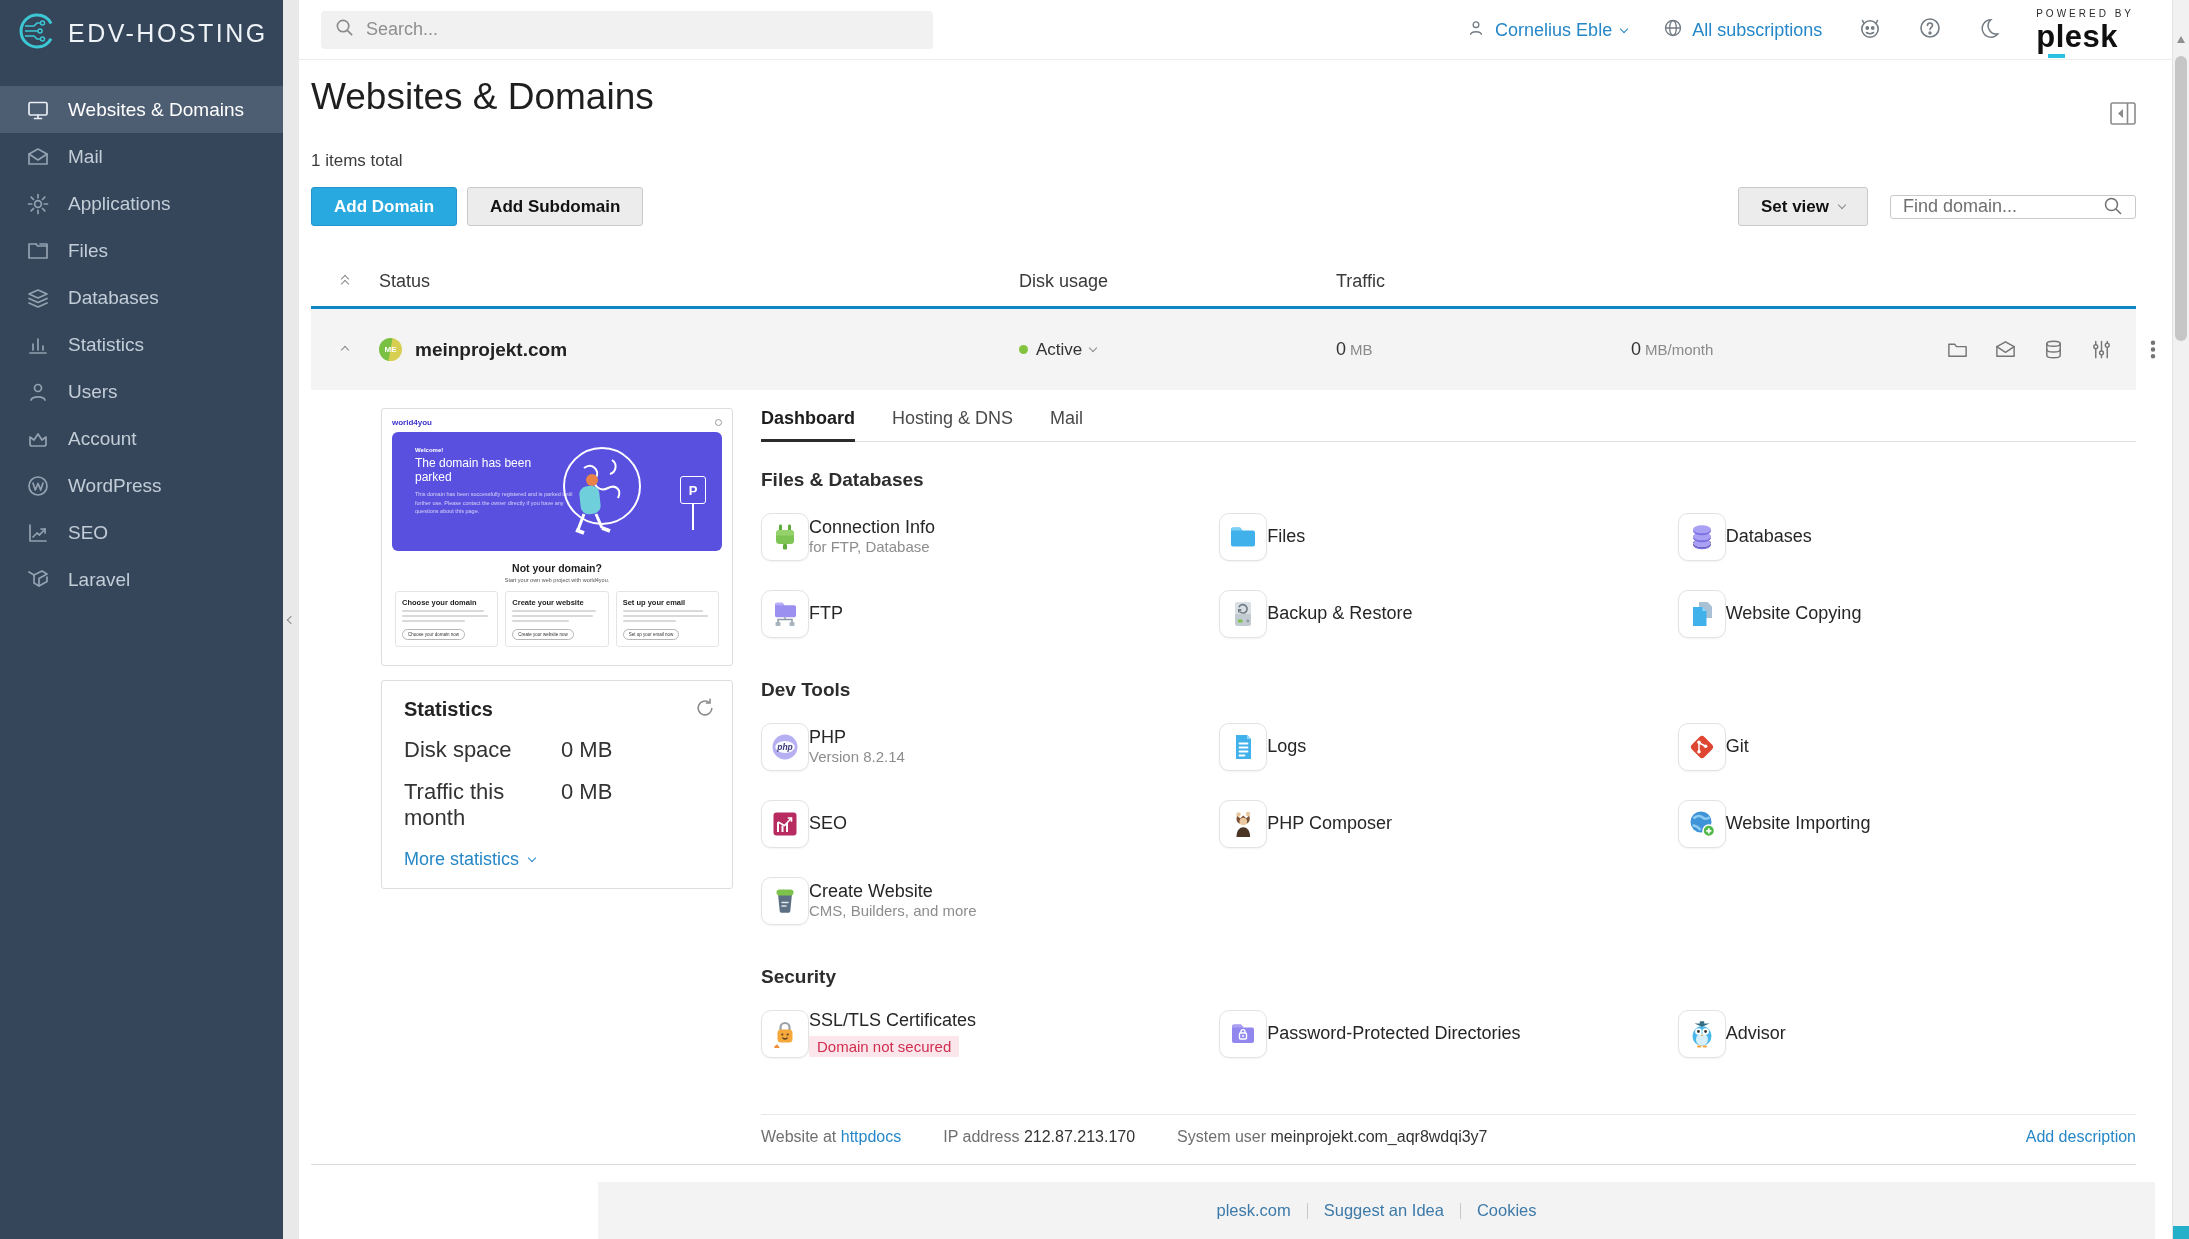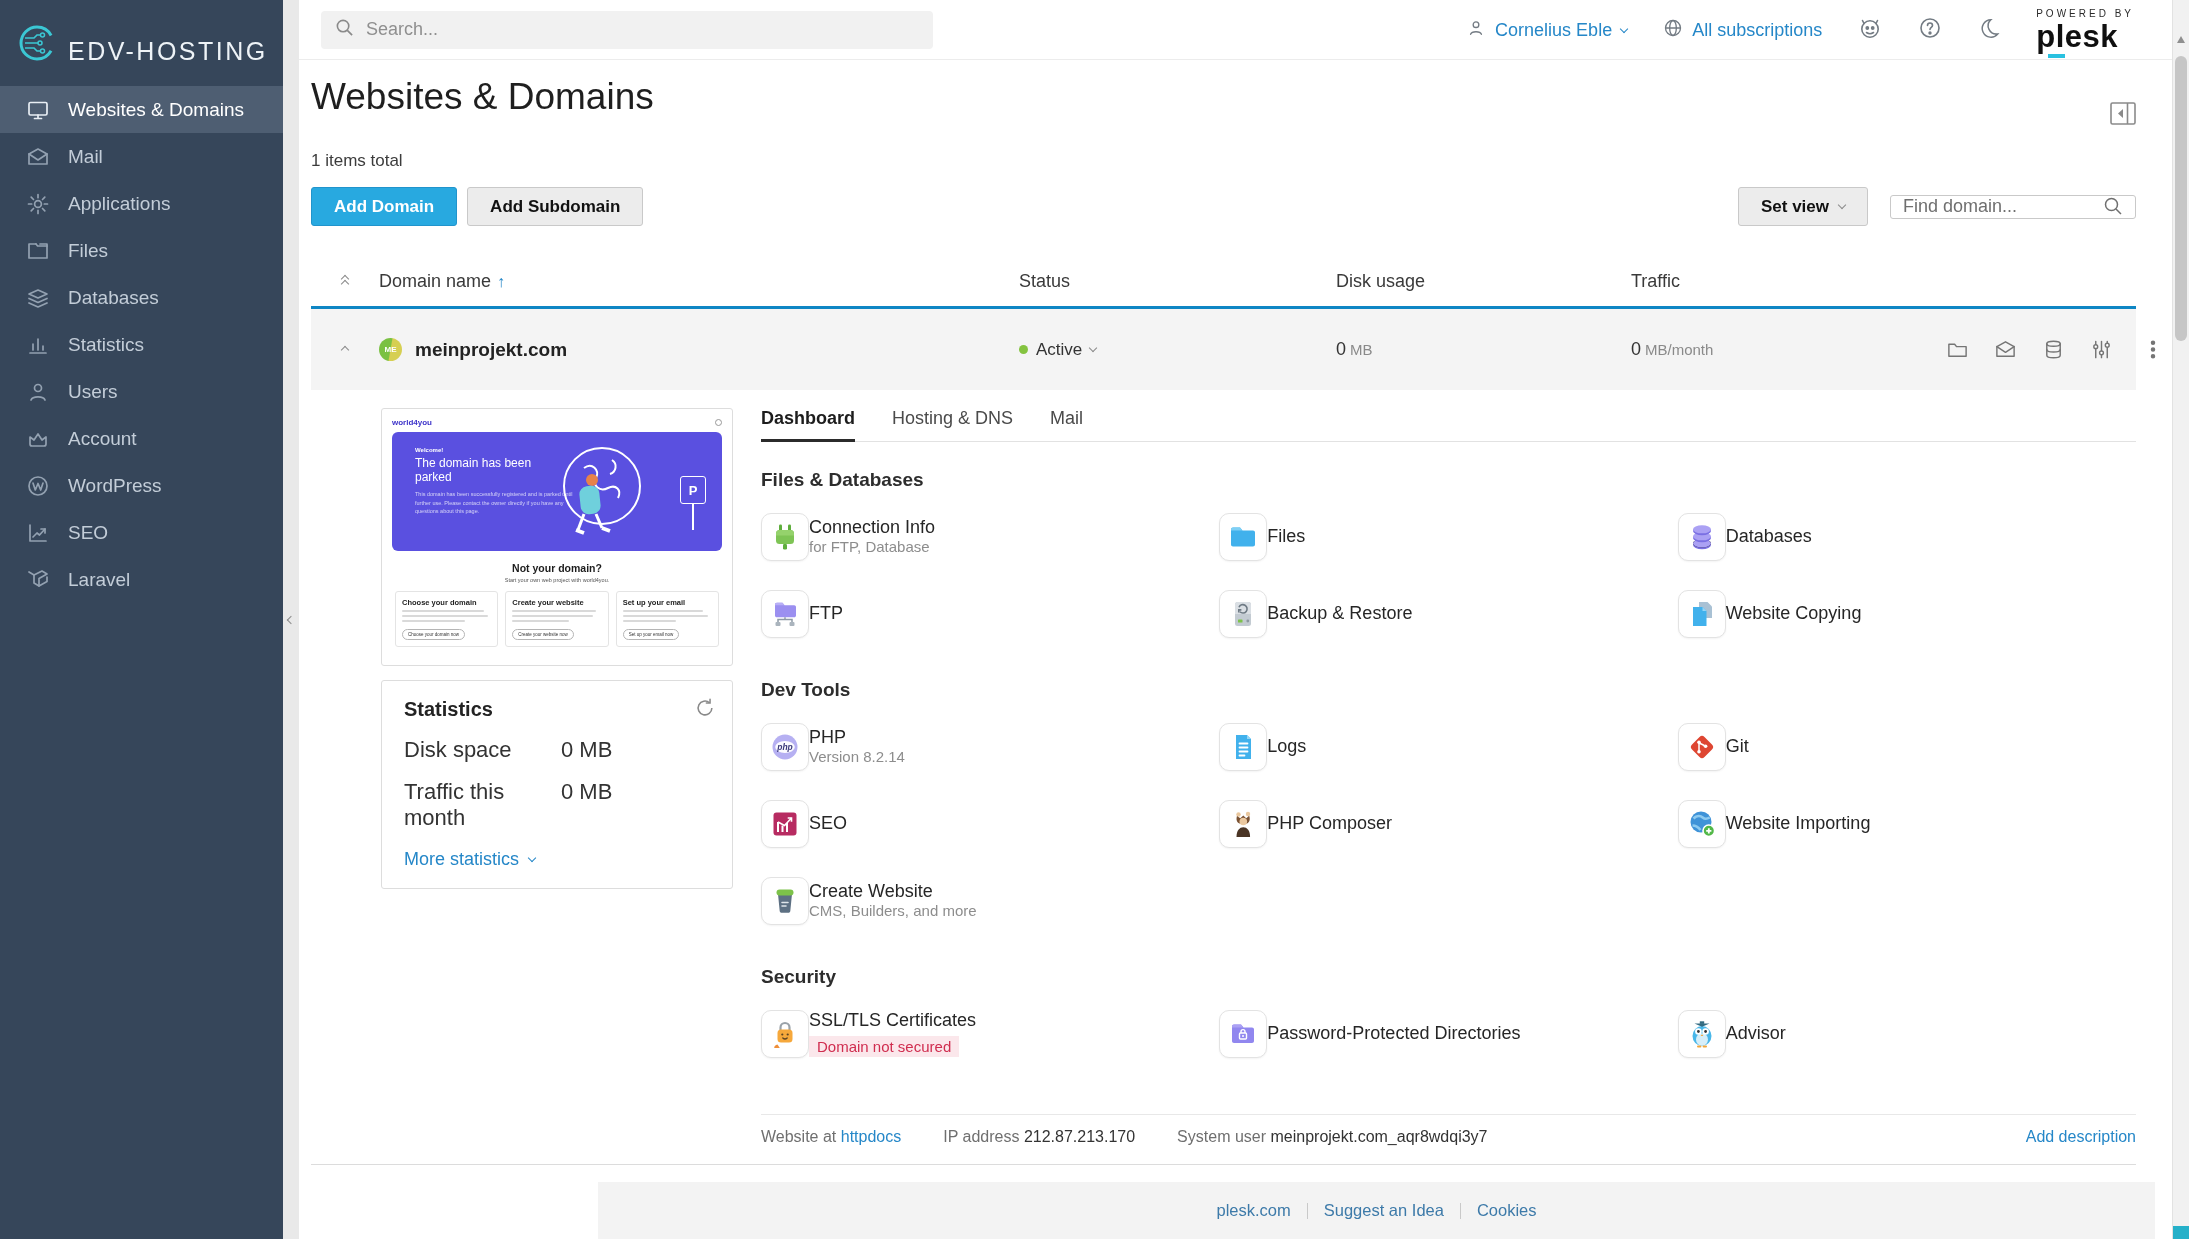--- a/index.html
+++ b/index.html
@@ -8,21 +8,21 @@
 
   
   .chev { display:inline-block; width:8px; height:8px; border-right:1.8px solid #8a8a8a; border-bottom:1.8px solid #8a8a8a; transform:rotate(45deg); }
   .chev.up { transform:rotate(-135deg); }
   .chev.left { transform:rotate(135deg); }
   .chev.sm { width:6px; height:6px; border-width:1.5px; }
   .chev.blue { border-color:#2587c8; }
 
   
   .sidebar { position:absolute; left:0; top:0; width:283px; height:100%; background:#36465a; z-index:3; }
-  .logo-row { display:flex; align-items:flex-end; gap:12px; height:66px; padding-left:18px; }
+  .logo-row { display:flex; align-items:center; gap:12px; height:66px; padding-left:18px; }
   .logo-text { color:#eef3f7; font-size:25px; letter-spacing:2.5px; font-weight:400; }
   .nav { margin-top:20px; }
   .nav-item { display:flex; align-items:center; gap:17px; height:47px; padding-left:25px; color:#c3cdd8; font-size:19px; cursor:pointer; }
   .nav-item.active { background:#4e5e72; color:#fff; }
   .nav-ic { width:26px; display:flex; justify-content:center; }
   .nav-ic svg { stroke:#93a1b1; fill:none; stroke-width:1.7; stroke-linecap:round; stroke-linejoin:round; }
   .nav-item.active .nav-ic svg { stroke:#e8eef4; }
 
   .collapse-strip { position:absolute; left:283px; top:0; width:16px; height:100%; background:#e9e9e9; z-index:2; display:flex; align-items:center; justify-content:center; cursor:pointer; }
 
@@ -350,21 +350,20 @@
               </svg></span>
         </div>
       </div>
     </div>
 
     <div class="grid thead">
       <span class="th-first">
         <span class="chev up sm"></span>
           <span class="chev up sm" style="margin-top:-3px"></span>
       </span>
-      <span><span>Domain name</span><span class="sort-arrow">↑</span></span>
       <span>Status</span>
       <span>Disk usage</span>
       <span>Traffic</span>
       <span></span>
     </div>
 
     <div class="domain-card">
 
       <div class="grid domain-row">
         <span class="row-chev">

